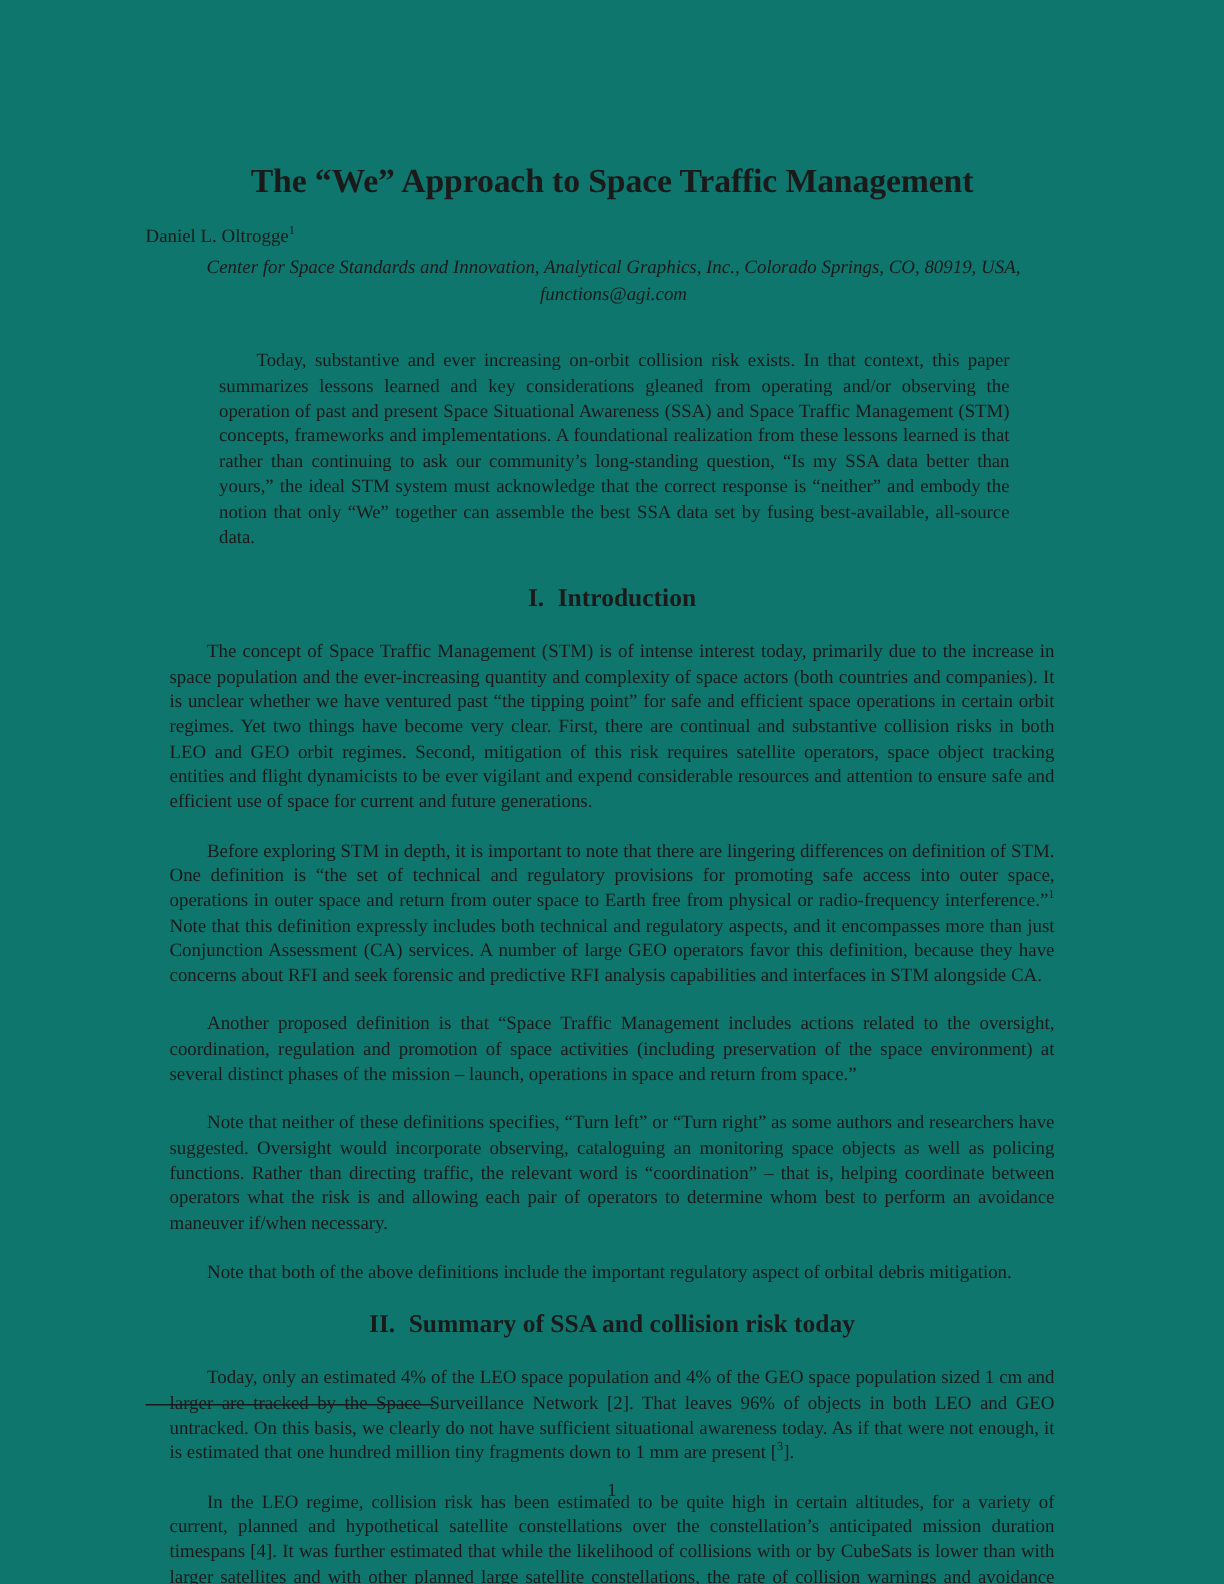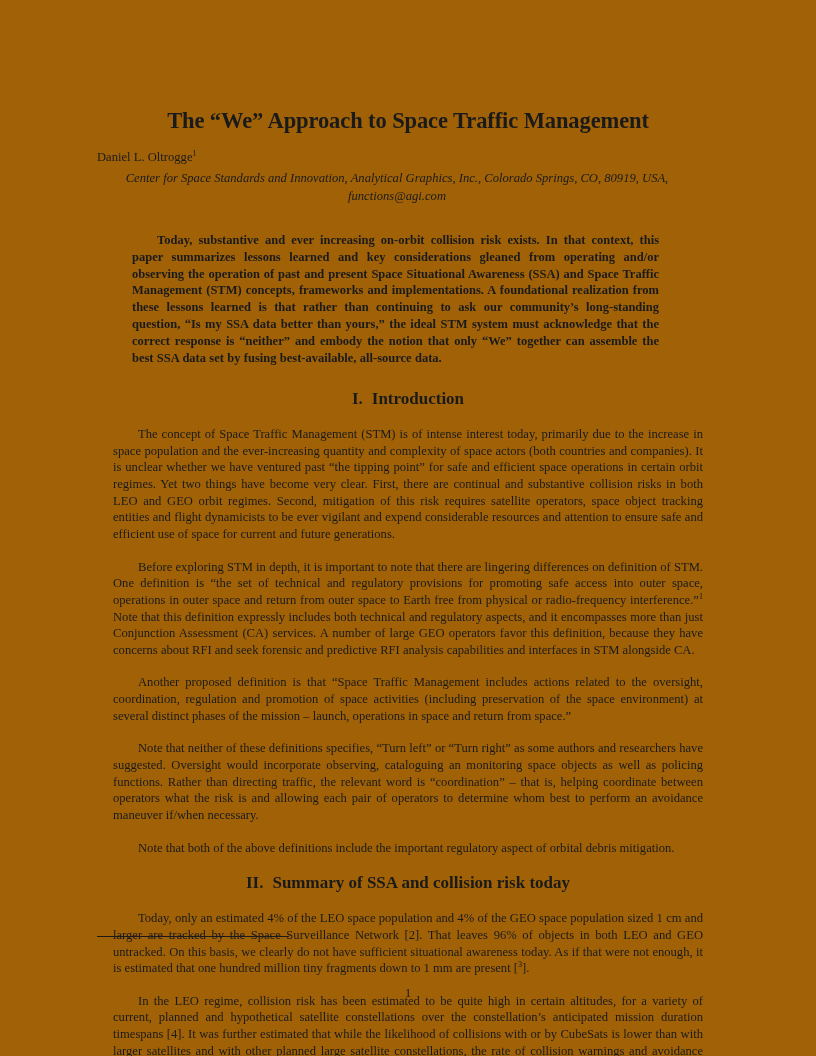--- a/index.html
+++ b/index.html
@@ -15,21 +15,21 @@
     color: #1a1a1a;
     overflow: hidden;
   }
 
   .page {
     position: absolute;
     left: 0;
     top: 0;
     width: 816px;
     height: 1056px;
-    background: #a16207;
+    background: #0f766e;
   }
 
   
   .title {
     position: absolute;
     left: 97px;
     top: 92px;
     width: 622px;
     text-align: center;
     font-size: 22.5px;
@@ -48,37 +48,37 @@
     line-height: 1.25;
   }
   .author sup {
     font-size: 8.2px;
     vertical-align: super;
     line-height: 0;
   }
 
   .affiliation {
     position: absolute;
-    left: 77px;
+    left: 89px;
     top: 170px;
     width: 640px;
     text-align: center;
     font-style: italic;
     font-size: 12.6px;
     line-height: 1.42;
   }
 
   
   .abstract {
     position: absolute;
-    left: 132px;
+    left: 146px;
     top: 232px;
     width: 527px;
     font-size: 12.5px;
-    font-weight: bold;
+    font-weight: normal;
     text-align: justify;
     text-indent: 25px;
     line-height: 1.345;
     word-spacing: 0.2px;
   }
 
   
   .body-col {
     position: absolute;
     left: 97px;

